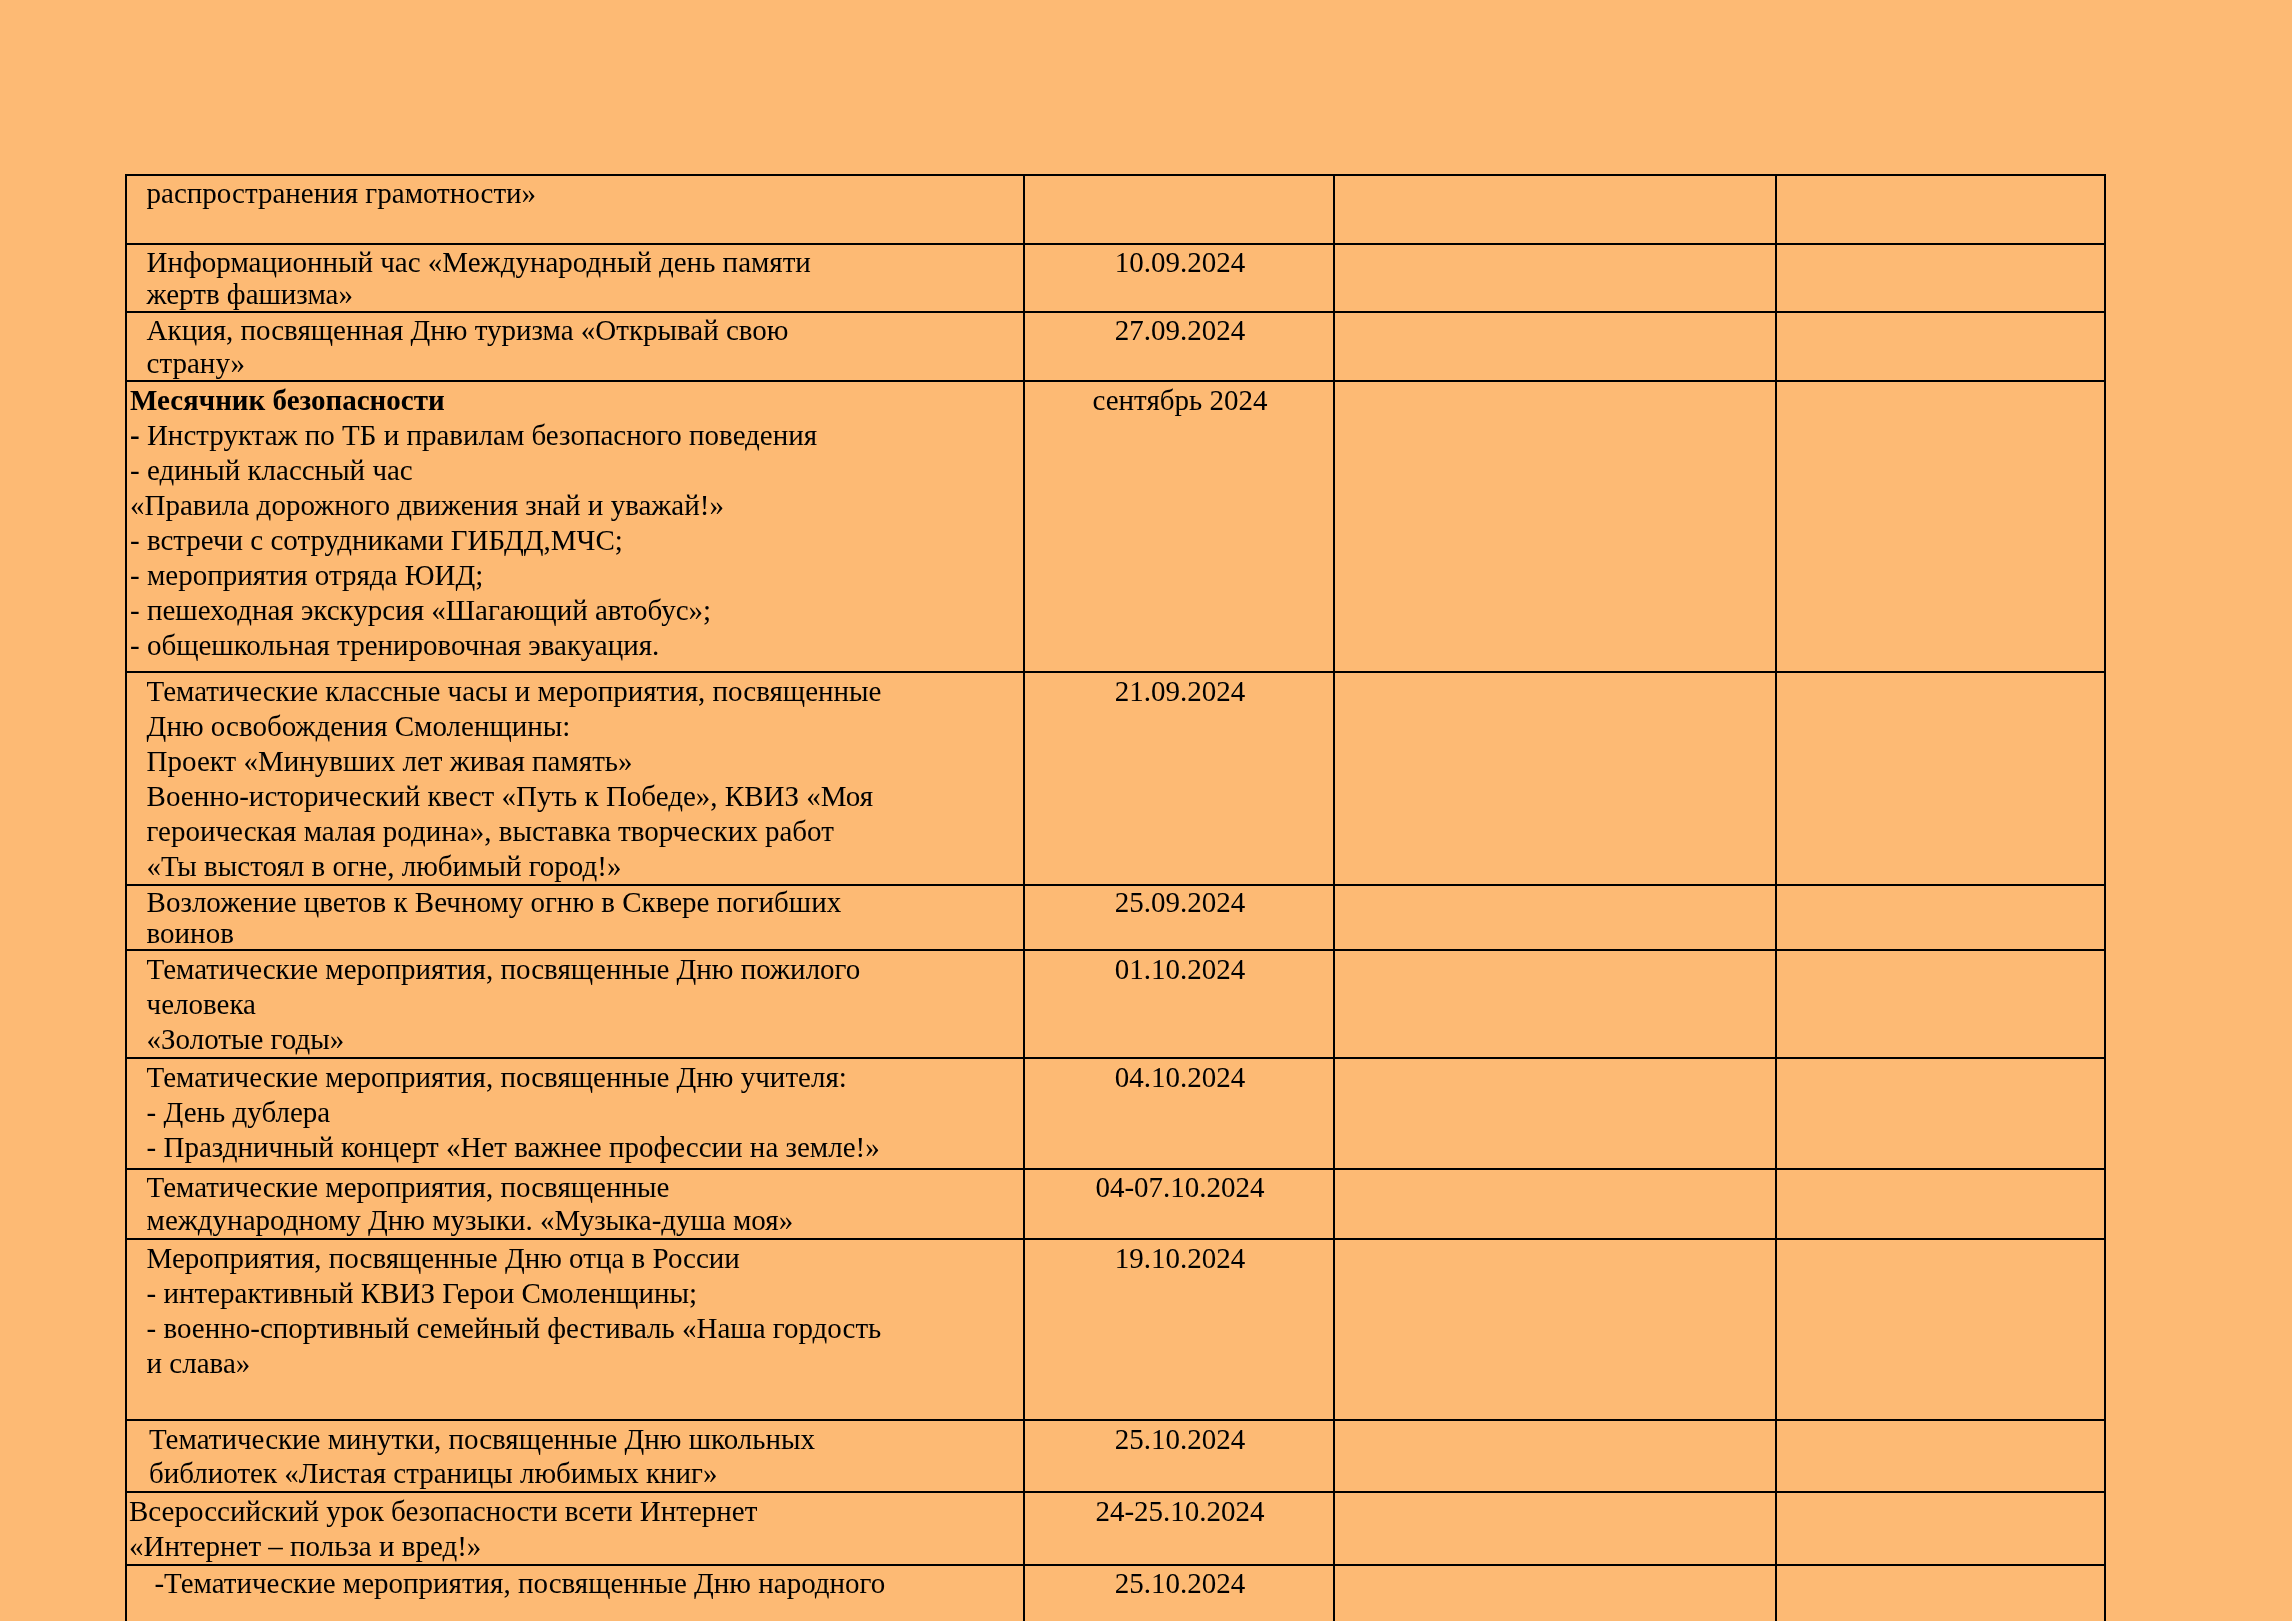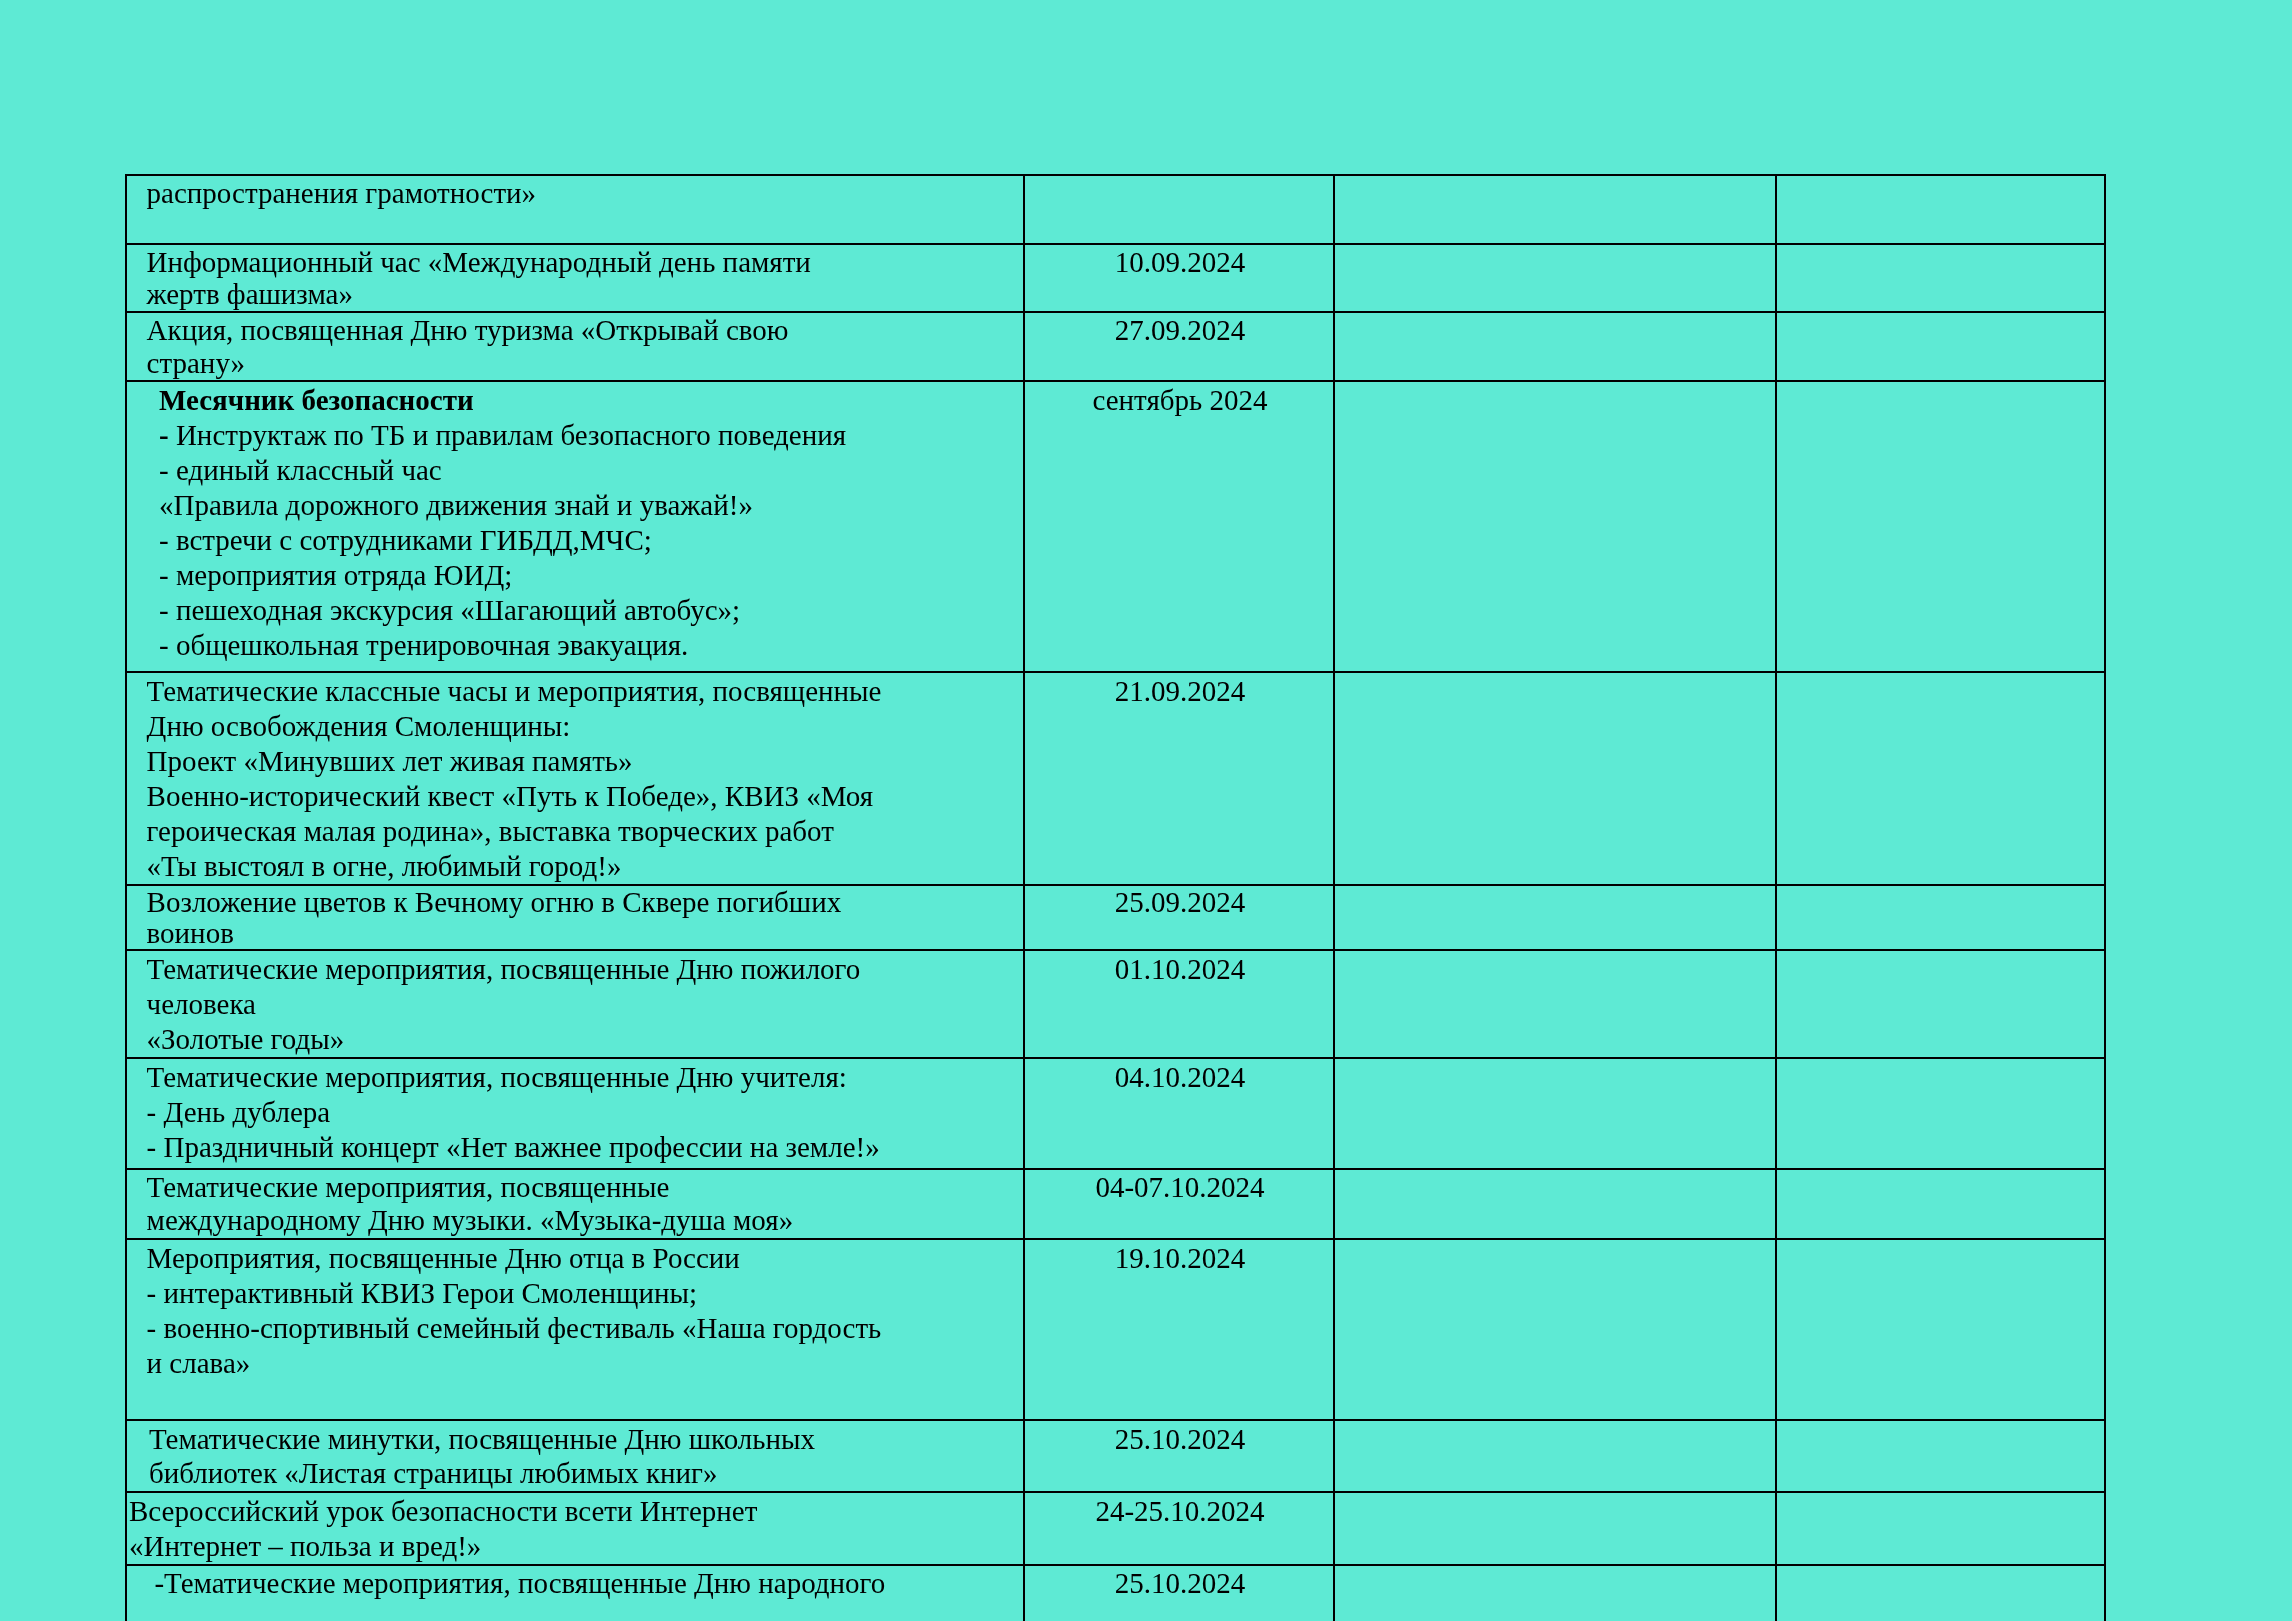--- a/index.html
+++ b/index.html
@@ -8,21 +8,21 @@
     height: 1621px;
     background: #ffffff;
     position: relative;
     font-family: "Liberation Serif", serif;
     color: #000000;
     overflow: hidden;
   }
   .page {
     position: absolute;
     inset: 0;
-    background: #5eead4;
+    background: #fdba74;
   }
   table.schedule {
     position: absolute;
     left: 125px;
     top: 174px;
     border-collapse: collapse;
     table-layout: fixed;
   }
   table.schedule td {
     border-style: solid;
@@ -70,21 +70,21 @@
         <tr style="height: 69px;">
           <td class="activity-cell" style="padding-left: 19.6px;">
             <div class="line" style="line-height: 33px;"><span>Акция, посвященная Дню туризма «Открывай свою</span></div>
             <div class="line" style="line-height: 33px;"><span>страну»</span></div>
           </td>
           <td class="date-cell" style="line-height: 33px;">27.09.2024</td>
           <td></td>
           <td></td>
         </tr>
         <tr style="height: 291px;">
-          <td class="activity-cell" style="padding-left: 32px;">
+          <td class="activity-cell" style="padding-left: 3px;">
             <div class="line" style="line-height: 35px;"><span class="bold">Месячник безопасности</span></div>
             <div class="line" style="line-height: 35px;"><span class="bold">- </span><span>Инструктаж по ТБ и правилам безопасного поведения</span></div>
             <div class="line" style="line-height: 35px;"><span>- единый классный час</span></div>
             <div class="line" style="line-height: 35px;"><span>«Правила дорожного движения знай и уважай!»</span></div>
             <div class="line" style="line-height: 35px;"><span>- встречи с сотрудниками ГИБДД,МЧС;</span></div>
             <div class="line" style="line-height: 35px;"><span>- мероприятия отряда ЮИД;</span></div>
             <div class="line" style="line-height: 35px;"><span>- пешеходная экскурсия «Шагающий автобус»;</span></div>
             <div class="line" style="line-height: 35px;"><span>- общешкольная тренировочная эвакуация.</span></div>
           </td>
           <td class="date-cell" style="line-height: 35px;">сентябрь 2024</td>

